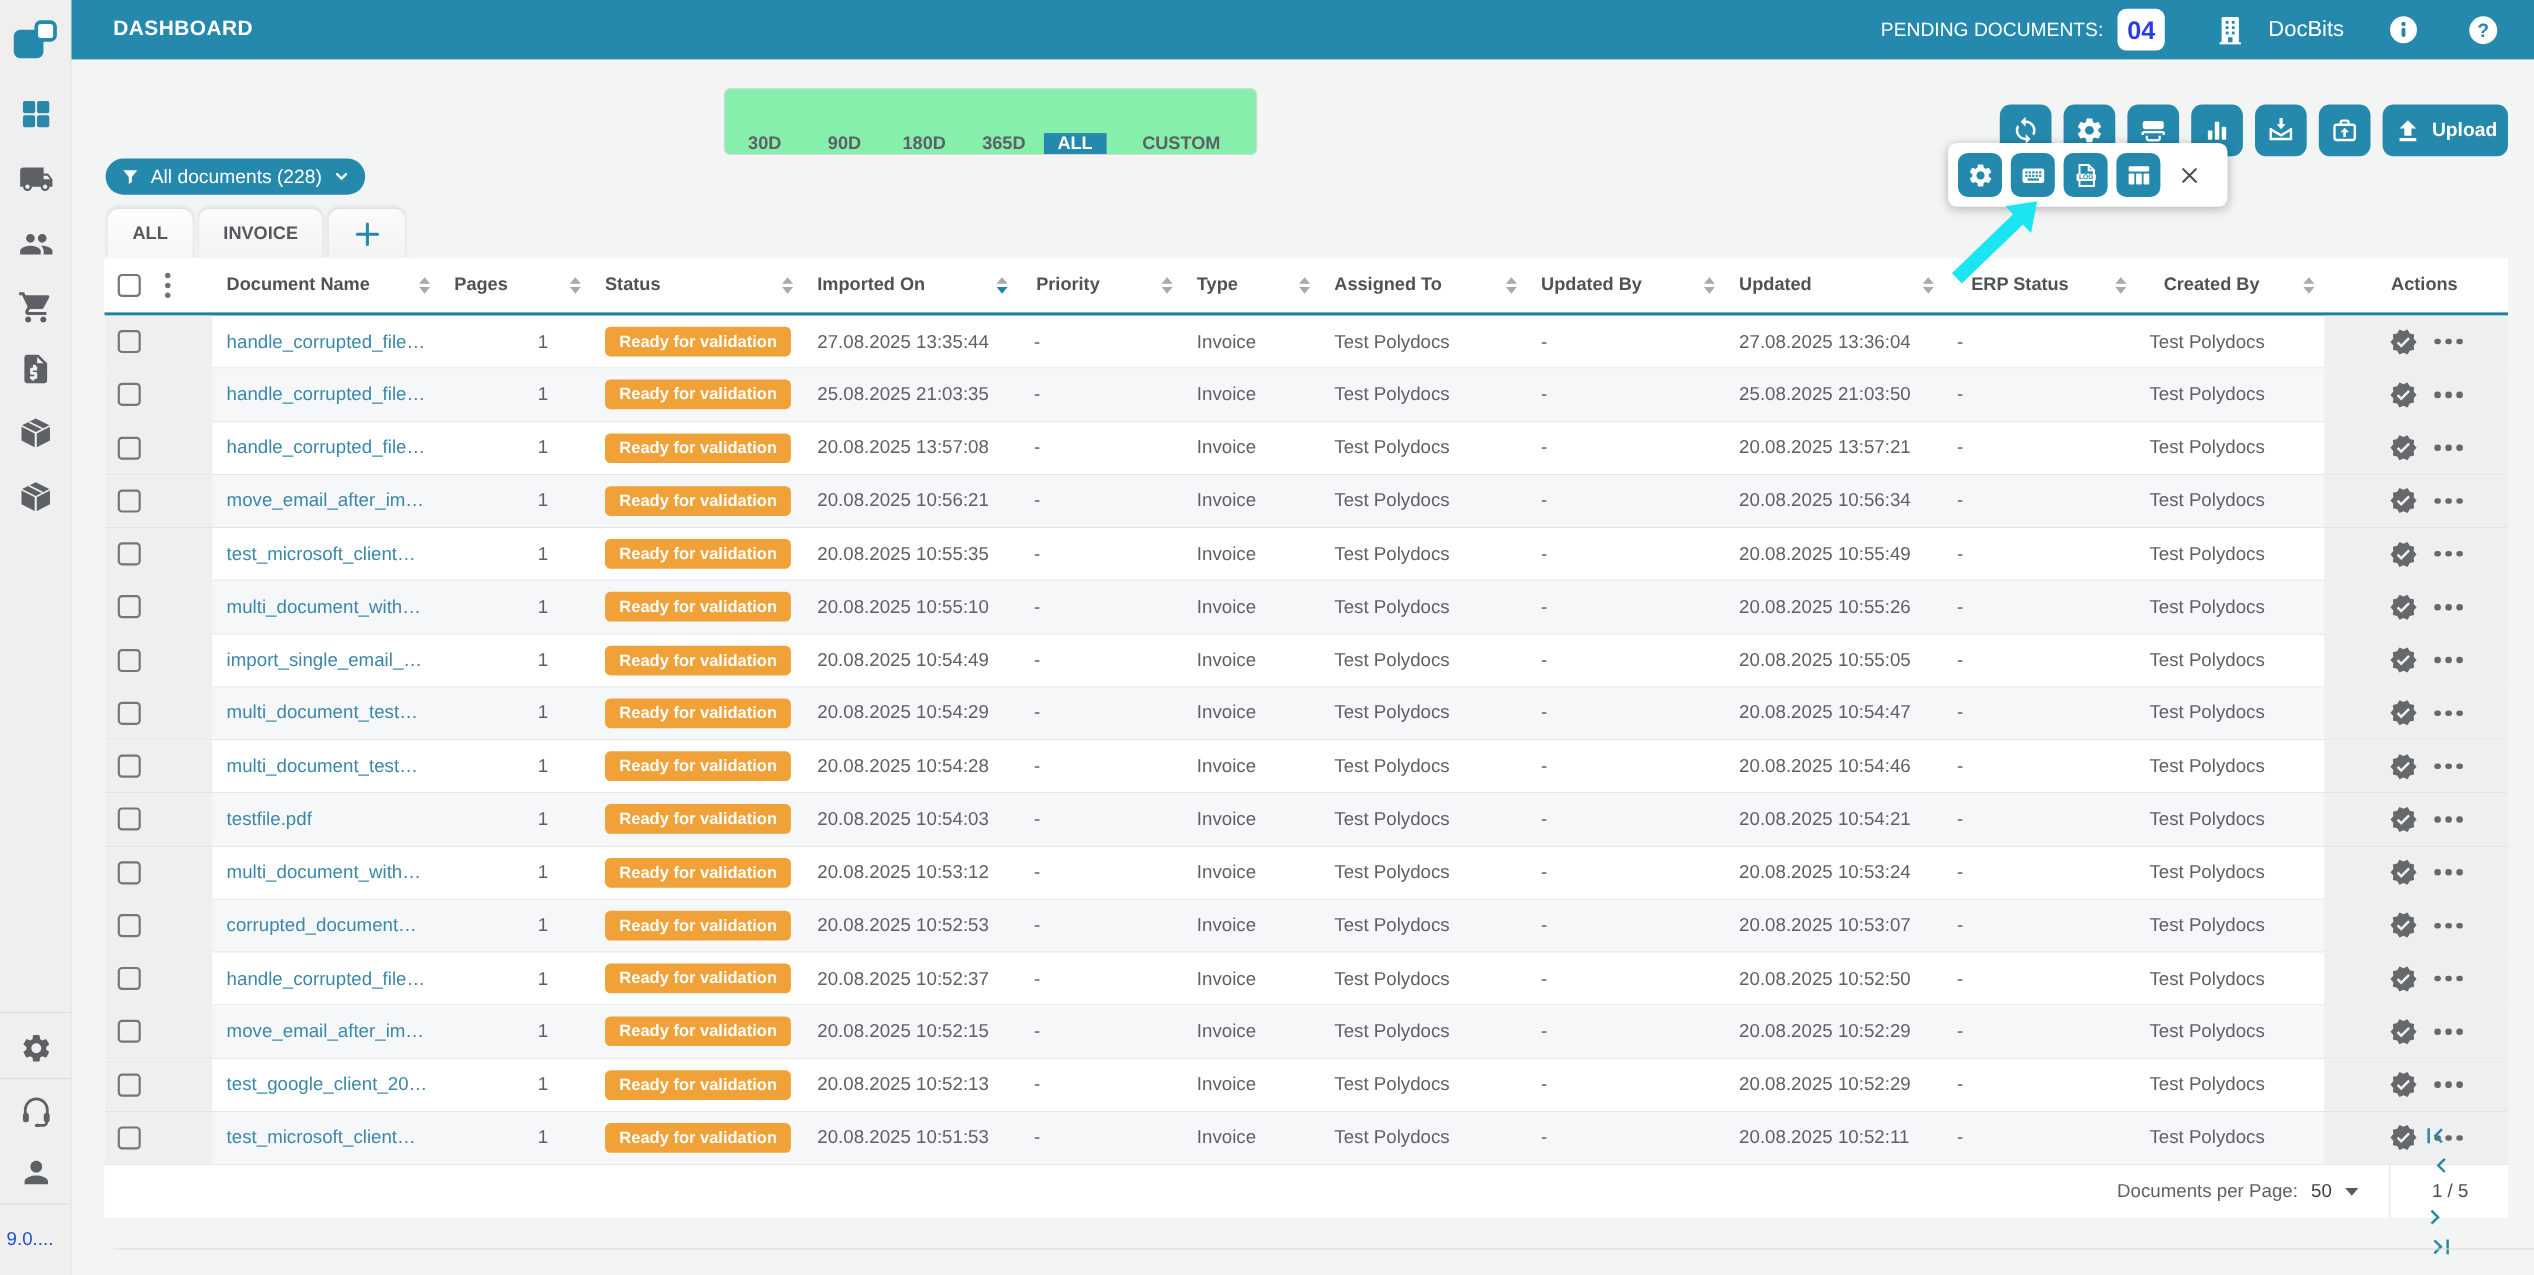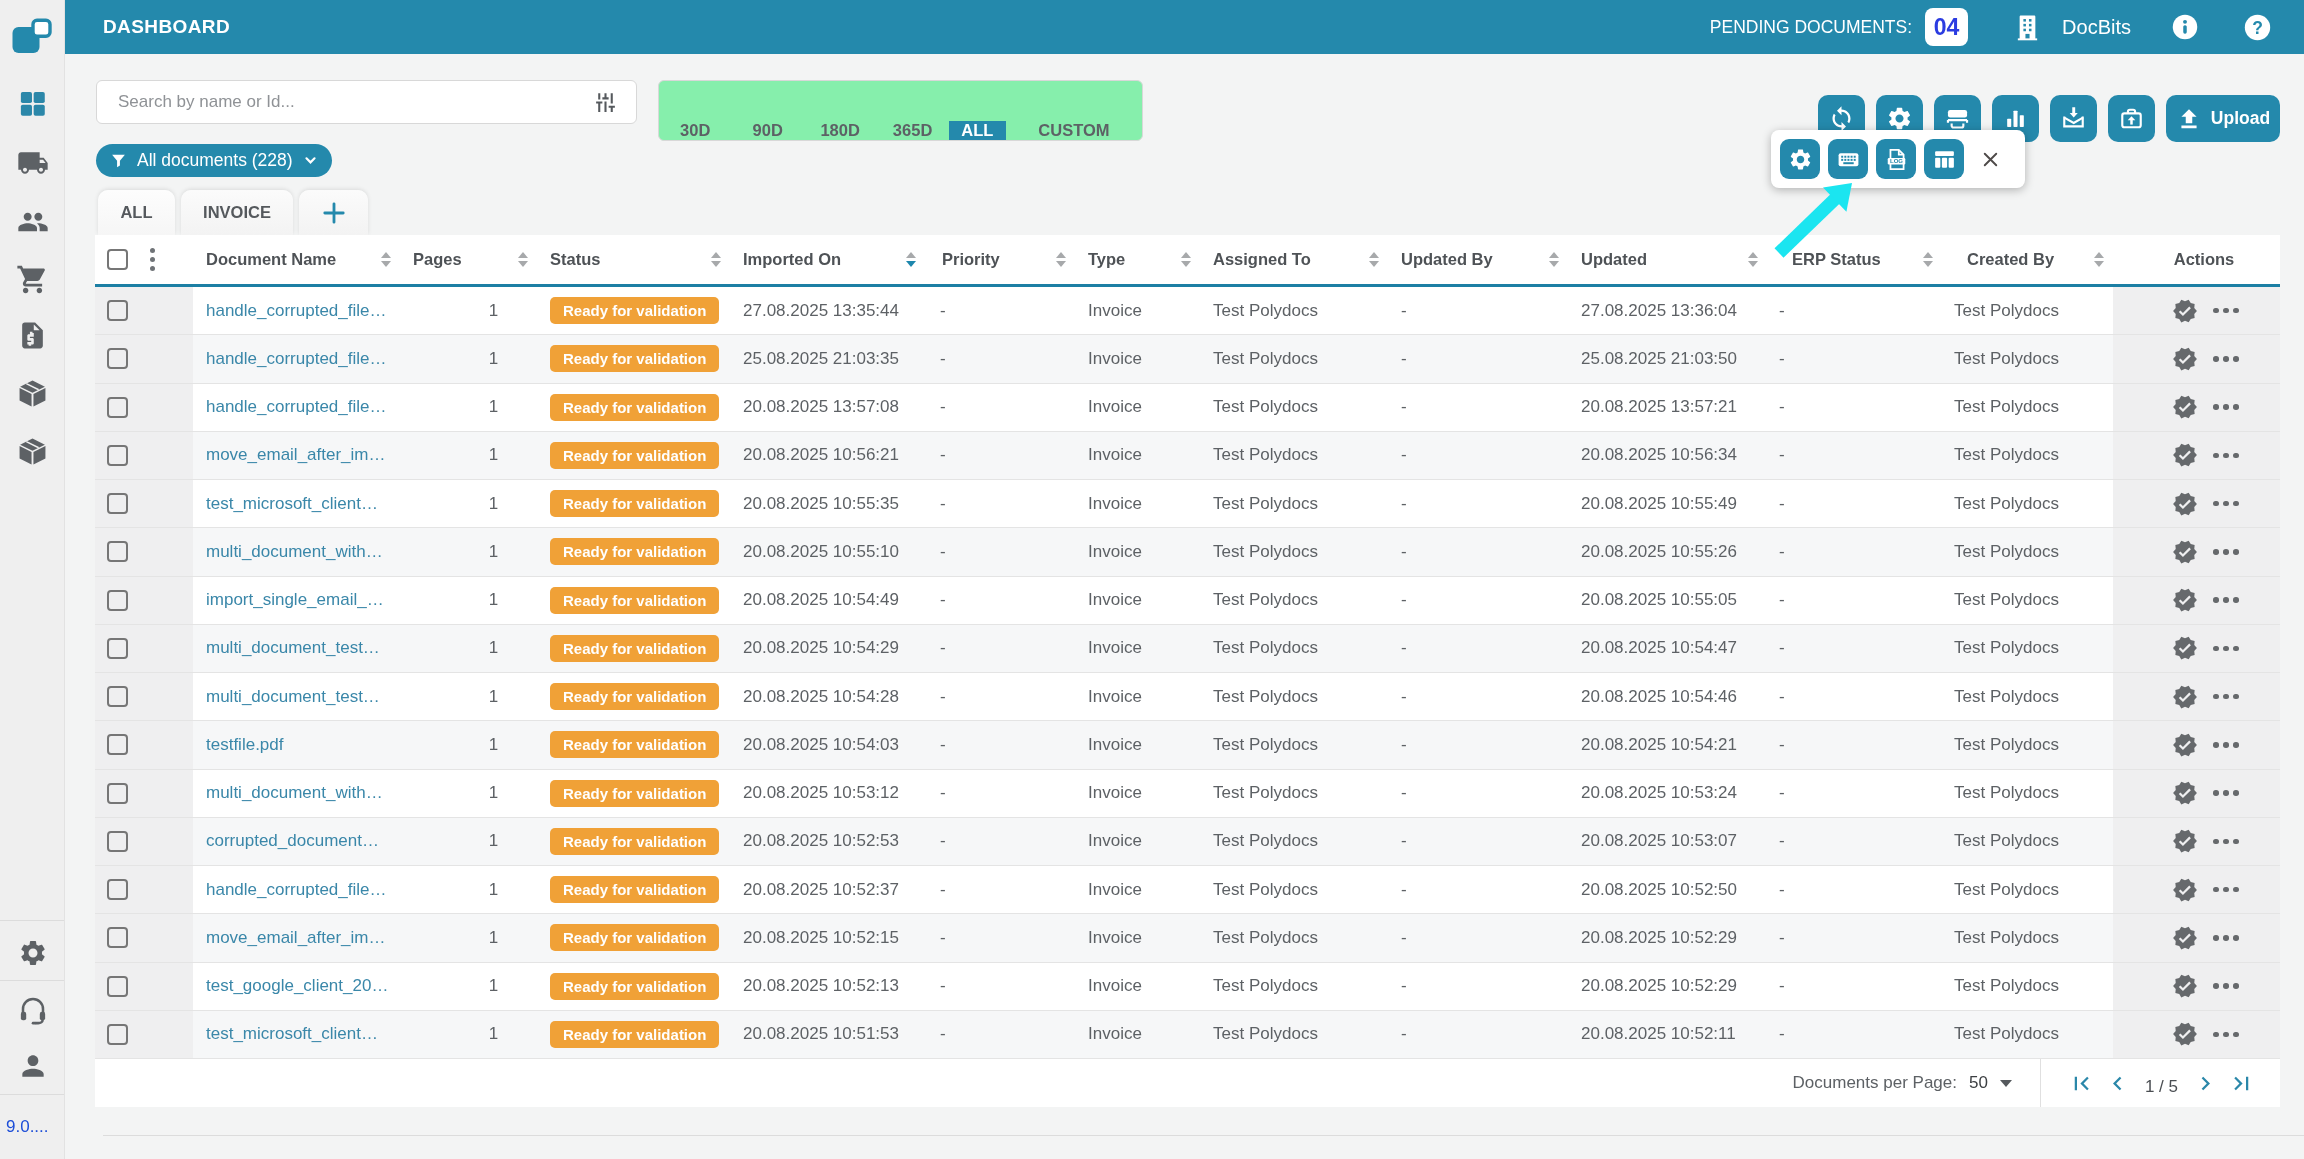--- a/index.html
+++ b/index.html
@@ -149,21 +149,21 @@
   .kebab-h { display:flex; gap:4.5px; cursor:pointer; }
   .kebab-h i { width:5.5px; height:5.5px; border-radius:50%; background:#66696c; }
   .row-badge { display:flex; cursor:pointer; }
   
   .tfoot { display:flex; height:48px; align-items:center; background:#fff; }
   .per-page { margin-left:auto; display:flex; align-items:center; }
   .per-page-label { font-size:17px; color:#5d6165; }
   .per-page-val { font-size:17px; color:#3c3f42; margin-left:12px; }
   .caret-dn { width:0; height:0; border-left:6px solid transparent; border-right:6px solid transparent; border-top:7px solid #55595d; margin-left:12px; cursor:pointer; }
   .foot-div { width:1px; height:48px; background:#e0e0e0; margin-left:28px; }
-  .pager { display:flex; align-items:flex-end; margin-right:24px; }
+  .pager { display:flex; align-items:flex-start; margin-right:24px;flex-direction:column; }
   .pg-btn { display:flex; align-items:center; justify-content:center; width:30px; cursor:pointer; }
   .pg-info { font-size:17px; color:#4a4e52; margin:0 12px; white-space:nowrap; }
   .bottom-rule { position:absolute; left:38px; top:1081px; width:2201px; height:1px; background:#dcdcdc; }
 </style>
 </head>
 <body>
 
 <div class="sidebar">
   <svg class="side-logo" viewBox="0 0 42 37">
     <rect x="1.5" y="9" width="27" height="26" rx="6" fill="#2489ac"></rect>
@@ -278,28 +278,20 @@
       <svg width="29" height="29" viewBox="0 0 24 24">
           <circle cx="12" cy="12" r="10.5" fill="#fff"></circle>
           <text x="12" y="17" text-anchor="middle" font-family="Liberation Sans, sans-serif" font-size="14.5" font-weight="bold" fill="#2489ac">?</text>
         </svg>
     </span>
   </div>
 </div>
 
 <div class="content">
 
-  <div class="search-box">
-    <input class="search-input" type="text" placeholder="Search by name or Id..." style="">
-    <span class="search-tune">
-      <svg width="25" height="25" viewBox="0 0 24 24" style="transform:rotate(90deg)">
-          <path fill="#55595d" d="M3 17v2h6v-2H3zM3 5v2h10V5H3zm10 16v-2h8v-2h-8v-2h-2v6h2zM7 9v2H3v2h4v2h2V9H7zm14 4v-2H11v2h10zm-6-4h2V7h4V5h-4V3h-2v6z"></path>
-        </svg>
-    </span>
-  </div>
 
   <div class="range-group">
     <div class="range-btn">30D</div>
     <div class="range-btn">90D</div>
     <div class="range-btn">180D</div>
     <div class="range-btn">365D</div>
     <div class="range-btn active">ALL</div>
     <div class="range-btn wide">CUSTOM</div>
   </div>
 

